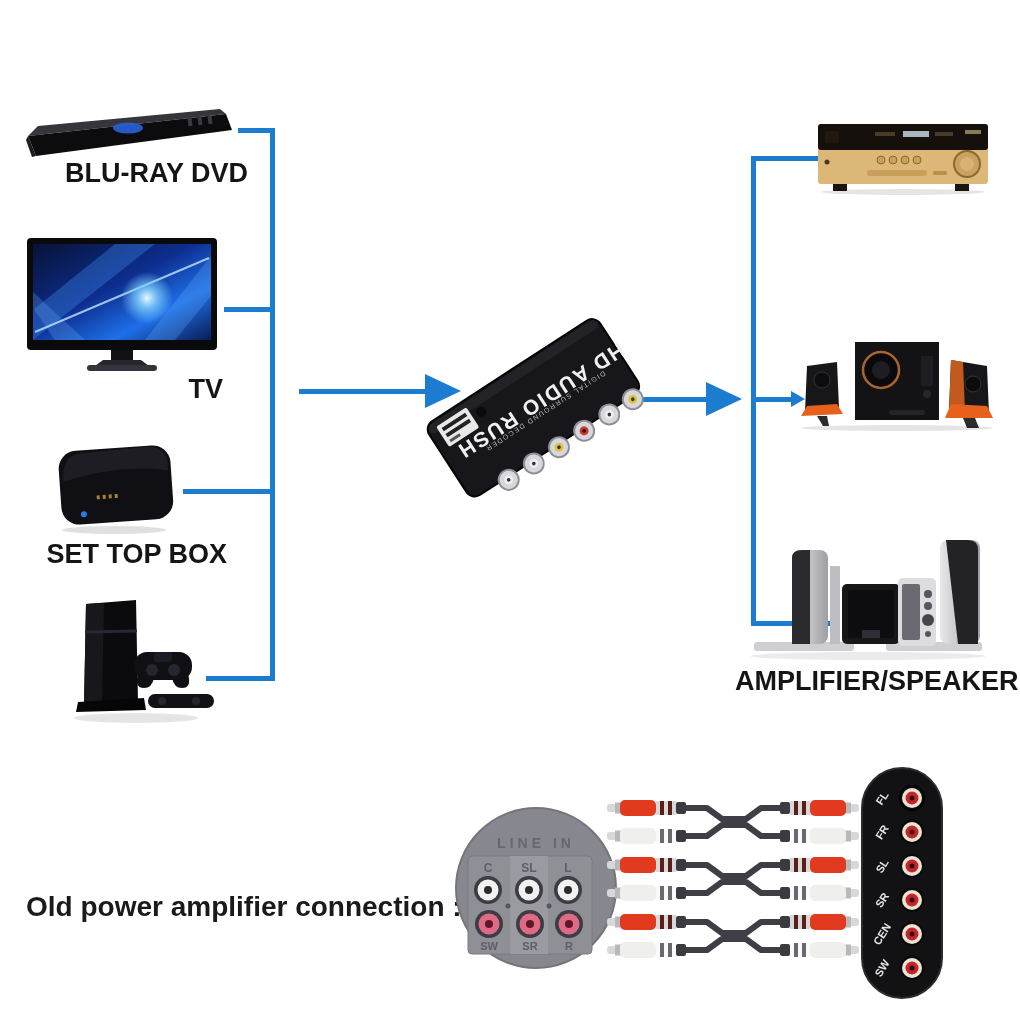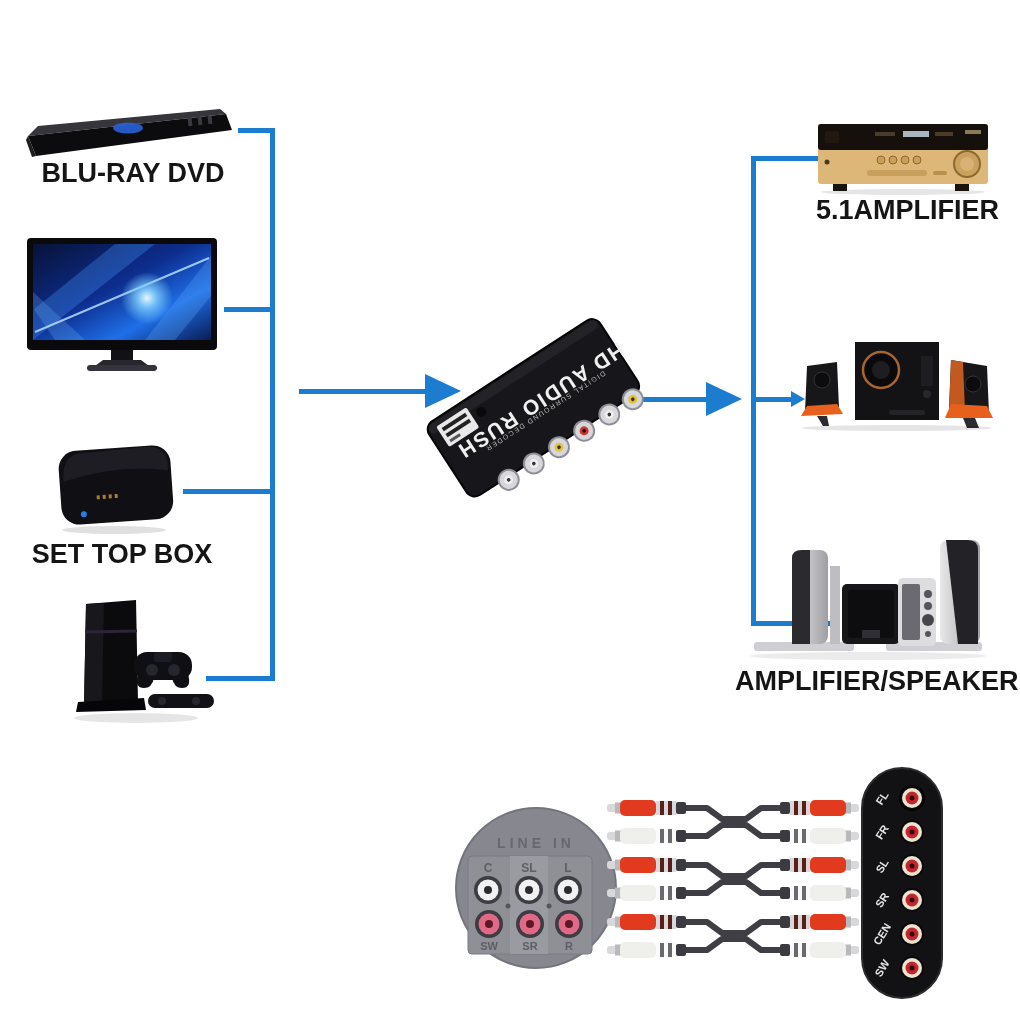--- a/index.html
+++ b/index.html
@@ -2,21 +2,21 @@
 <html style="--line: #1b7cd0;"><head>
 <meta charset="utf-8">
 <style>
   :root{ --line:#1b7cd0; }
   html,body{margin:0;padding:0;background:#f3f3f3;}
   #canvas{
     position:relative;width:1020px;height:1020px;background:#ffffff;
     overflow:hidden;font-family:"Liberation Sans", sans-serif;color:#111;
   }
   .dev-label{
-    position:absolute;text-align:center;font-weight:700;font-size:27px;
+    position:absolute;text-align:right;font-weight:700;font-size:27px;
     color:#151515;letter-spacing:0px;white-space:nowrap;
   }
   .caption{
     position:absolute;font-weight:600;font-size:28px;color:#1a1a1a;
   }
   .line{position:absolute;background:var(--line);}
   .arrowhead{
     position:absolute;width:0;height:0;
     border-top:17px solid transparent;border-bottom:17px solid transparent;
     border-left:36px solid var(--line);
@@ -61,20 +61,21 @@
     <rect x="8" y="8" width="178" height="96" fill="url(#tvscr)"></rect>
     <polygon points="8,74 90,8 130,8 8,104" fill="#3f8df2" opacity="0.35"></polygon>
     <polygon points="8,56 60,104 30,104 8,72" fill="#6db4f7" opacity="0.25"></polygon>
     <polygon points="186,20 120,104 150,104 186,60" fill="#5aa6f5" opacity="0.3"></polygon>
     <line x1="10" y1="96" x2="184" y2="22" stroke="#bfe6ff" stroke-width="2" opacity="0.8"></line>
     <circle cx="122" cy="62" r="26" fill="url(#tvglow)"></circle>
     <rect x="86" y="114" width="22" height="10" fill="#111116"></rect>
     <polygon points="70,130 124,130 116,124 78,124" fill="#26262c"></polygon>
     <rect x="62" y="129" width="70" height="6" rx="3" fill="#34343c"></rect>
   </svg>
+  <div class="dev-label" style="left:18px;top:374px;width:205px;">TV</div>
 
   <svg style="left:52px;top:438px;" width="128" height="98" viewBox="0 0 128 98">
     <g transform="rotate(-4 64 48)">
       <rect x="8" y="10" width="112" height="74" rx="18" fill="#101014"></rect>
       <path d="M12,34 Q14,14 30,13 L98,11 Q116,12 117,28 L117,36 Q70,26 12,40 Z" fill="#1d1d23"></path>
       <rect x="44" y="56" width="3" height="4" fill="#a87f3a"></rect>
       <rect x="50" y="56" width="3" height="4" fill="#a87f3a"></rect>
       <rect x="56" y="56" width="3" height="4" fill="#a87f3a"></rect>
       <rect x="62" y="56" width="3" height="4" fill="#a87f3a"></rect>
       <circle cx="30" cy="74" r="3" fill="#2a7de0"></circle>
@@ -184,21 +185,20 @@
     <circle cx="90" cy="42" r="4" fill="#c9a058" stroke="#8a6a30"></circle>
     <circle cx="102" cy="42" r="4" fill="#c9a058" stroke="#8a6a30"></circle>
     <rect x="52" y="52" width="60" height="6" rx="3" fill="#c8a05c"></rect>
     <rect x="118" y="53" width="14" height="4" rx="2" fill="#b8904c"></rect>
     <circle cx="152" cy="46" r="13" fill="#caa15e" stroke="#8a6a30" stroke-width="2"></circle>
     <circle cx="152" cy="46" r="7" fill="#d8b272"></circle>
     <rect x="18" y="66" width="14" height="7" fill="#1a140e"></rect>
     <rect x="140" y="66" width="14" height="7" fill="#1a140e"></rect>
     <ellipse cx="88" cy="74" rx="82" ry="3" fill="#000" opacity="0.1"></ellipse>
   </svg>
-  <div class="dev-label" style="left:805px;top:195px;width:205px;">5.1AMPLIFIER</div>
 
   <svg style="left:793px;top:338px;" width="204" height="94" viewBox="0 0 204 94">
     <rect x="62" y="4" width="84" height="78" fill="#131316"></rect>
     <circle cx="88" cy="32" r="18" fill="#0a0a0c" stroke="#a9652f" stroke-width="2.5"></circle>
     <circle cx="88" cy="32" r="9" fill="#1e1e22"></circle>
     <rect x="128" y="18" width="12" height="30" fill="#1d1d22"></rect>
     <circle cx="134" cy="56" r="4" fill="#26262c"></circle>
     <rect x="96" y="72" width="36" height="5" rx="2" fill="#232328"></rect>
     <g>
       <polygon points="14,28 44,24 46,70 12,74" fill="#17171a"></polygon>
@@ -244,20 +244,21 @@
       <circle cx="188" cy="96" r="3" fill="#55555c"></circle>
     </g>
     <g>
       <rect x="200" y="2" width="40" height="104" rx="8" fill="url(#silv)"></rect>
       <path d="M206,2 l22,0 q10,0 10,10 l0,94 l-20,0 Z" fill="#232327"></path>
     </g>
     <ellipse cx="128" cy="118" rx="118" ry="4" fill="#000" opacity="0.08"></ellipse>
   </svg>
   <div class="dev-label" style="left:735px;top:666px;width:265px;">AMPLIFIER/SPEAKER</div>
 
+  <div class="caption" style="left:26px;top:891px;">Old power amplifier connection :</div>
 
   <svg style="left:452px;top:806px;" width="168" height="166" viewBox="0 0 168 166">
     <circle cx="84" cy="82" r="80" fill="#87878f" stroke="#74747c" stroke-width="2"></circle>
     <text x="84" y="42" text-anchor="middle" font-family="Liberation Sans, sans-serif" font-size="14" font-weight="bold" fill="#67676f" letter-spacing="4">LINE IN</text>
     <rect x="16" y="50" width="124" height="98" rx="4" fill="#8f8f96" stroke="#7a7a82"></rect>
     <rect x="58" y="50" width="38" height="98" fill="#9a9aa1"></rect>
     <text x="36" y="66" text-anchor="middle" font-size="12" font-weight="bold" fill="#5e5e66" font-family="Liberation Sans, sans-serif">C</text>
     <text x="77" y="66" text-anchor="middle" font-size="12" font-weight="bold" fill="#5e5e66" font-family="Liberation Sans, sans-serif">SL</text>
     <text x="116" y="66" text-anchor="middle" font-size="12" font-weight="bold" fill="#5e5e66" font-family="Liberation Sans, sans-serif">L</text>
     <g>

